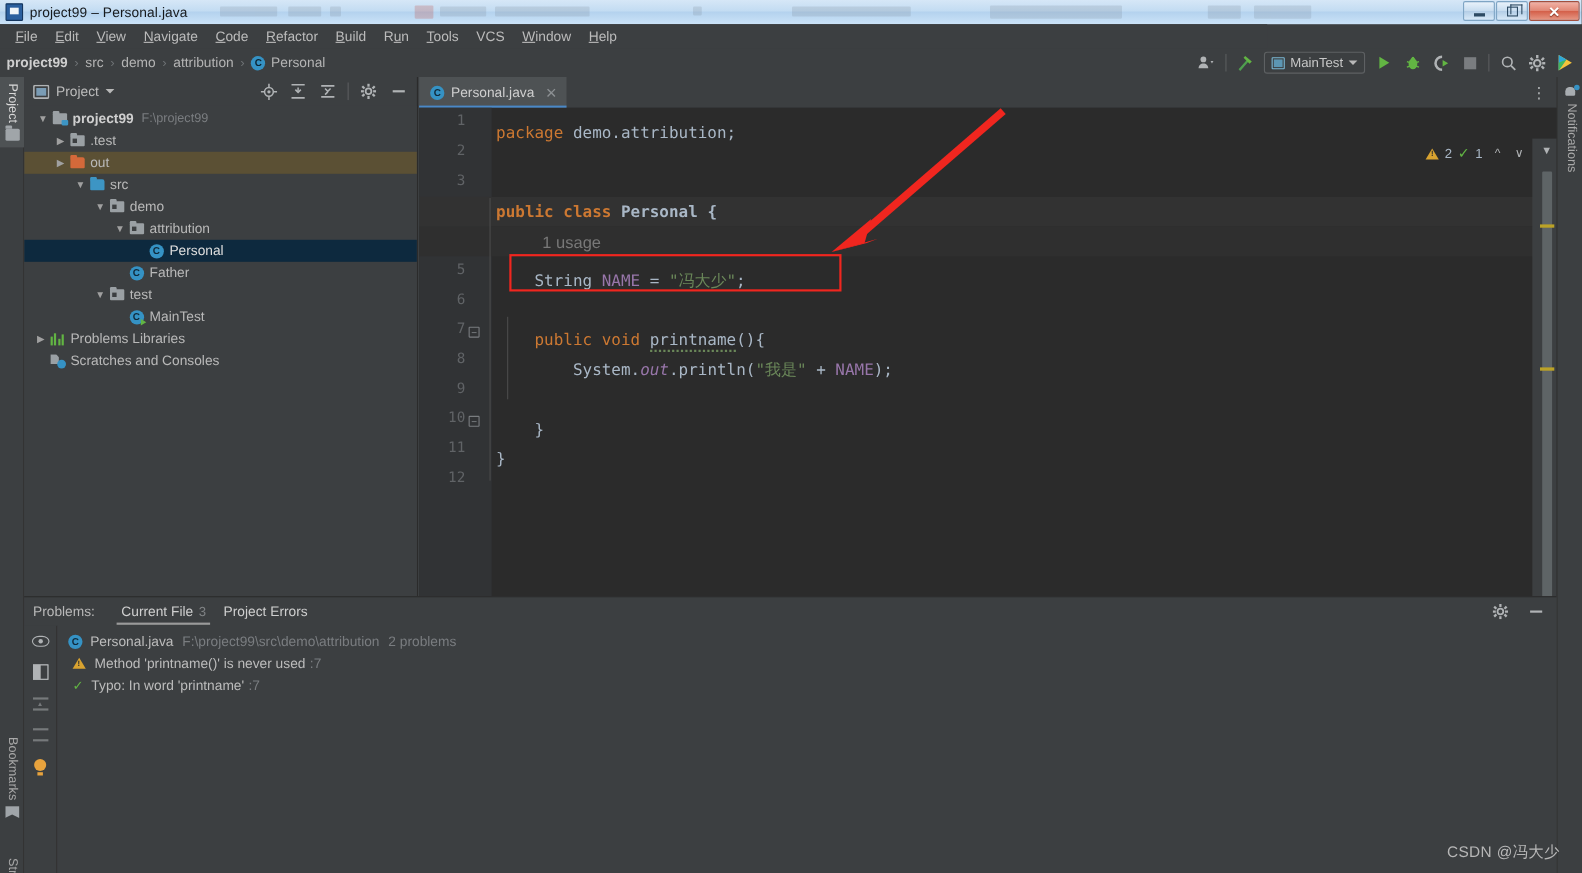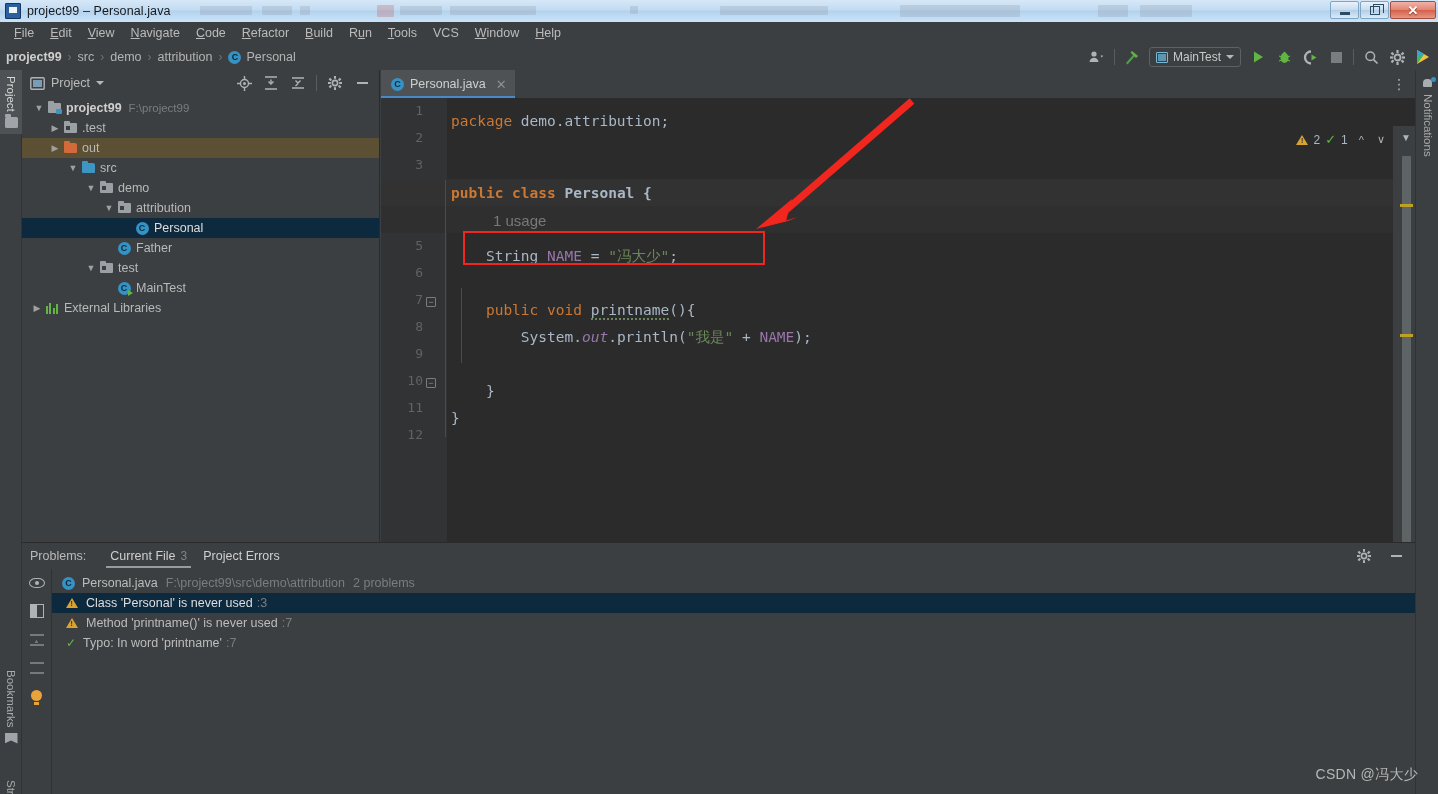--- a/index.html
+++ b/index.html
@@ -614,23 +614,29 @@
             <span class="chev">▶</span>
           </span>
         <span class="icn">
             <span class="lib-ic">
               <i style="height:8px"></i>
               <i style="height:11px"></i>
               <i style="height:6px"></i>
               <i style="height:10px"></i>
             </span>
           </span>
-        <span>External Libraries</span>
-      </div>
-
+        <span>Problems Libraries</span>
+      </div>
+
+      <div class="tnode" style="padding-left:22px;">
+        <span class="icn">
+            <span class="scr-ic"></span>
+          </span>
+        <span>Scratches and Consoles</span>
+      </div>
     </div>
   </div>
 
   <div class="editor-wrap">
 
     <div class="tabs-row">
       <div class="etab">
         <span class="c-badge">C</span>
         <span>Personal.java</span>
         <span class="etab-close">✕</span>
@@ -743,25 +749,20 @@
       </div>
 
       <div class="pr-list">
         <div class="pr-row">
           <span class="c-badge" style="margin-right:7px;flex:none;">C</span>
           <span>Personal.java</span>
           <span class="pr-muted">F:\project99\src\demo\attribution</span>
           <span class="pr-muted">2 problems</span>
         </div>
 
-        <div class="pr-row sel ind1">
-          <span class="ic-warn"></span>
-          <span>Class 'Personal' is never used</span>
-          <span class="pr-line" style="margin-left:4px;">:3</span>
-        </div>
 
         <div class="pr-row ind1">
           <span class="ic-warn"></span>
           <span>Method 'printname()' is never used</span>
           <span class="pr-line" style="margin-left:4px;">:7</span>
         </div>
 
         <div class="pr-row ind1">
           <span class="ic-typo">✓</span>
           <span>Typo: In word 'printname'</span>

